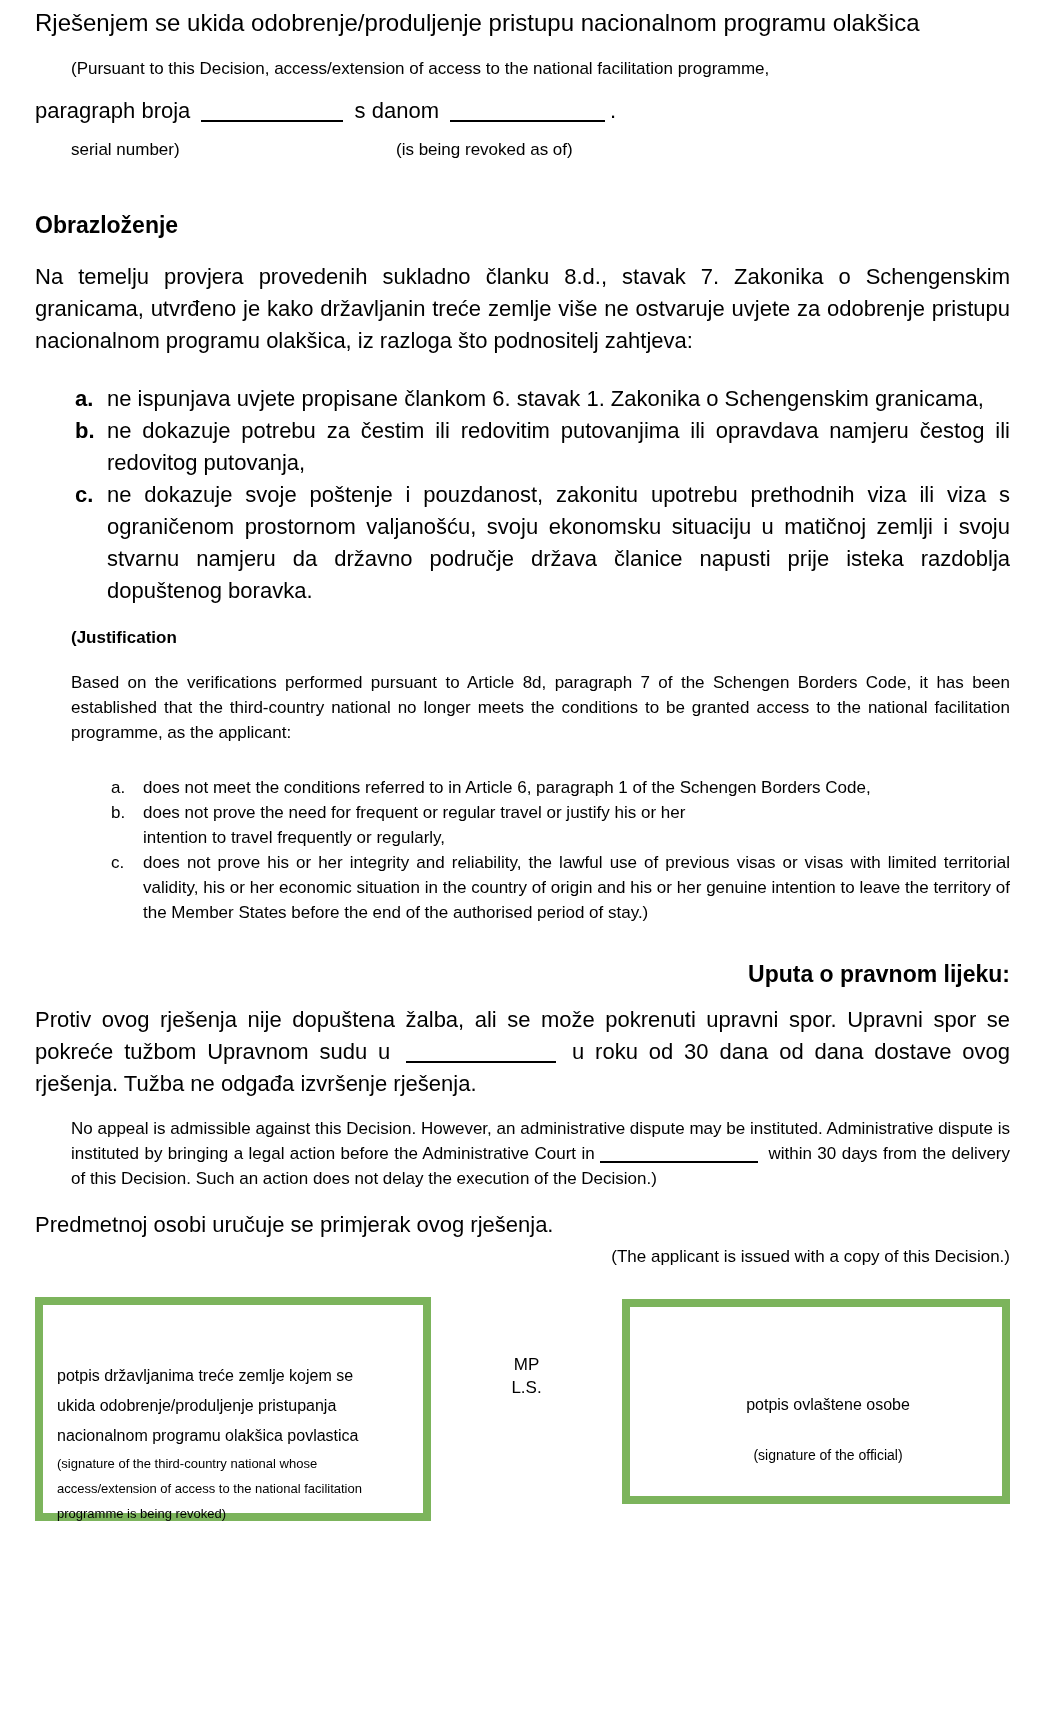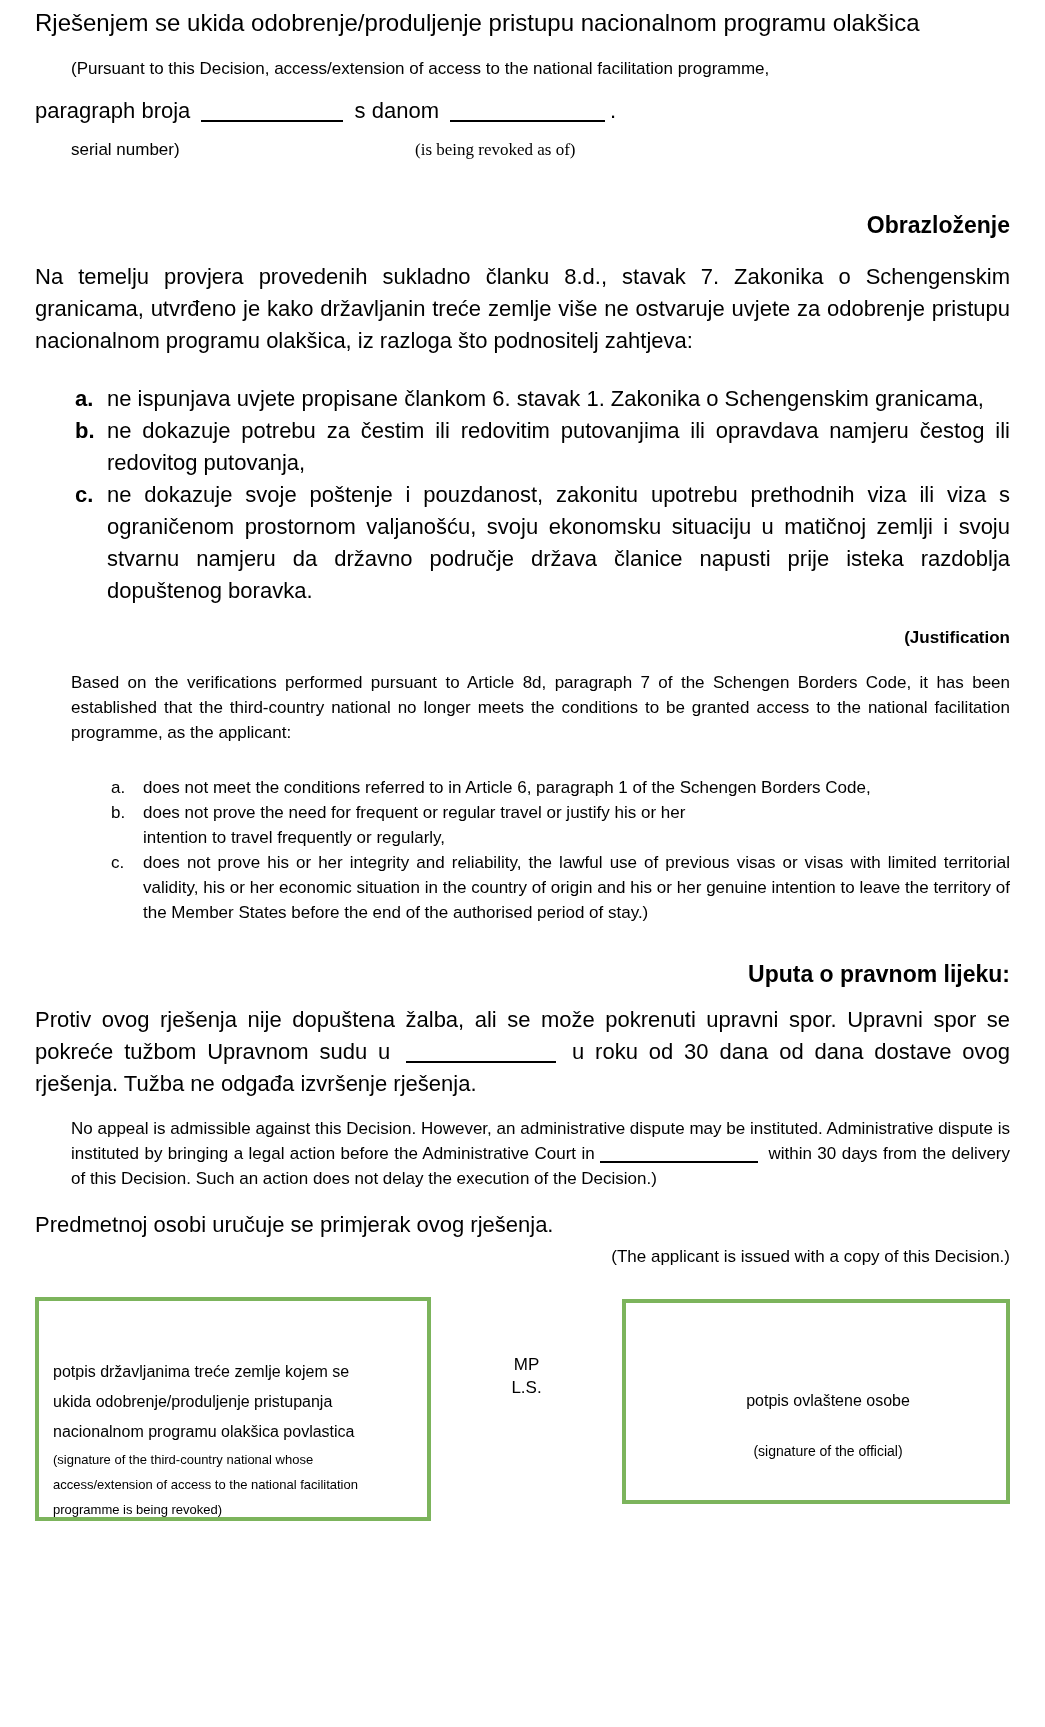--- a/index.html
+++ b/index.html
@@ -3,28 +3,28 @@
 <meta charset="utf-8">
 <style>
   * { box-sizing: border-box; margin: 0; padding: 0; }
   html, body { width: 1045px; height: 1727px; background: #ffffff; overflow: hidden; }
   body { font-family: "Liberation Sans", "DejaVu Sans", sans-serif; color: #000; }
   .page { width: 1045px; height: 1294px; padding: 8px 35px 0 35px; }
 
   .t-lg { font-size: 22px; line-height: 32px; }
   .t-sm { font-size: 17px; line-height: 25px; margin-left: 36px; }
   .bold { font-weight: bold; }
-  .center { text-align: right; }
+  .center { text-align: left; }
   .justify { text-align: justify; }
 
   .title { font-size: 24px; line-height: 30px; white-space: nowrap; }
   .subtitle { margin-top: 18px; }
   .serial-row { margin-top: 14px; white-space: nowrap; }
   .serial-en-row { margin-top: 10px; position: relative; height: 25px; }
-  .serial-en-right { position: absolute; left: 344px; top: 0; font-family: Liberation Serif, serif; }
+  .serial-en-right { position: absolute; left: 325px; top: 0; }
 
   .blank { display: inline-block; border-bottom: 2px solid #000; height: 2px; vertical-align: -4px; margin: 0 5px; }
 
   .h-obraz { margin-top: 50px; font-size: 23px; }
   .intro-hr { margin-top: 22px; }
   .list { margin-top: 26px; }
   .li { display: flex; }
   .li-marker { flex: 0 0 32px; margin-left: 40px; }
   .li-text { flex: 1; white-space: pre-line; }
 
@@ -34,21 +34,21 @@
 
   .h-uputa { margin-top: 36px; font-size: 23px; text-align: right; }
   .remedy-hr { margin-top: 16px; }
   .h-remedy { margin-top: 34px; }
   .remedy-en { margin-top: 16px; }
 
   .closing-hr { margin-top: 18px; }
   .closing-en { margin-top: 3px; text-align: right; }
 
   .sig-row { margin-top: 28px; display: flex; align-items: flex-start; }
-  .sig-box { border: 4px solid #eab308; }
+  .sig-box { border: 8px solid #eab308; }
   .sig-box-left { width: 396px; height: 224px; padding: 56px 0 0 14px; }
   .sig-line-hr { font-size: 16px; line-height: 30px; }
   .sig-line-en { font-size: 13px; line-height: 25px; }
   .sig-center { flex: 1; text-align: center; padding-top: 56px; font-size: 17px; line-height: 23px; }
   .sig-box-right { width: 388px; height: 205px; margin-top: 2px; text-align: center; padding-top: 88px; }
   .sig-right-hr { font-size: 16px; line-height: 20px; }
   .sig-right-en { font-size: 14px; line-height: 20px; margin-top: 30px; }
 </style>
 </head>
 <body>

